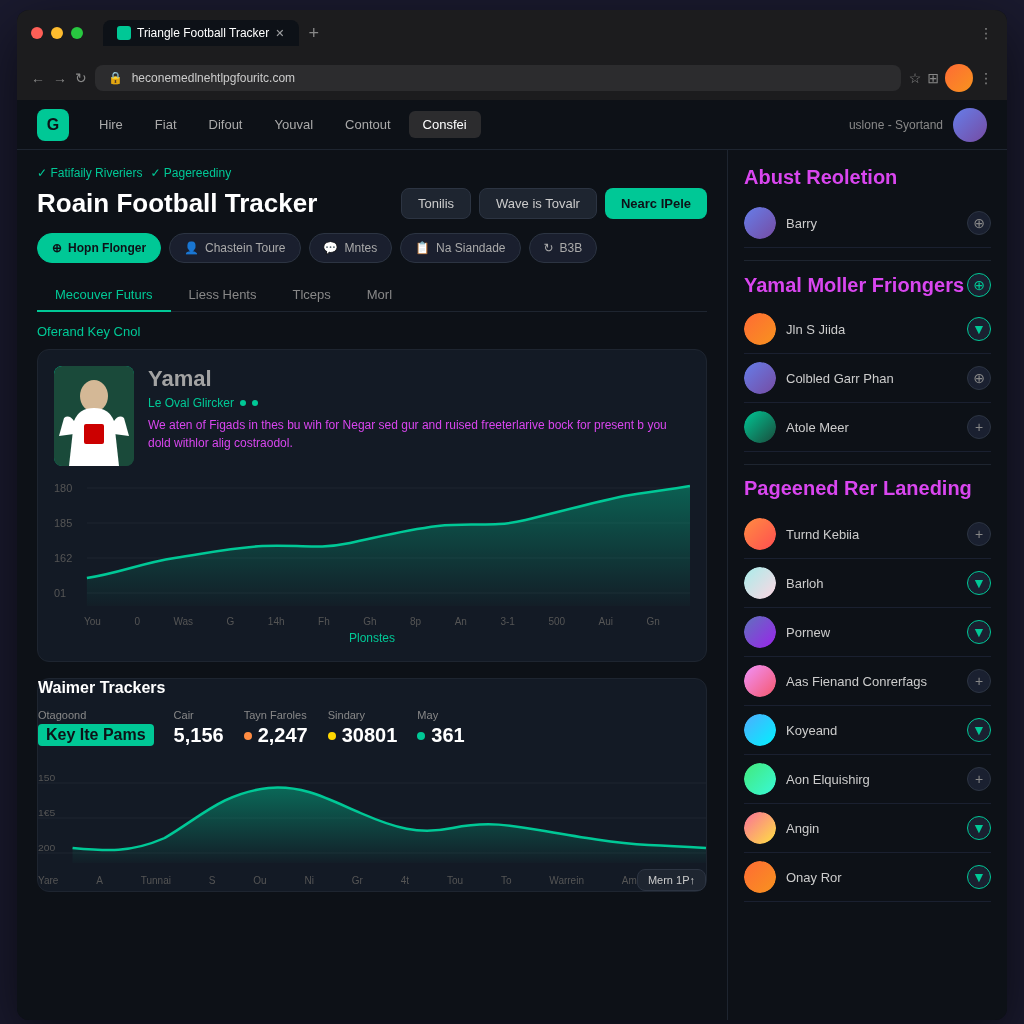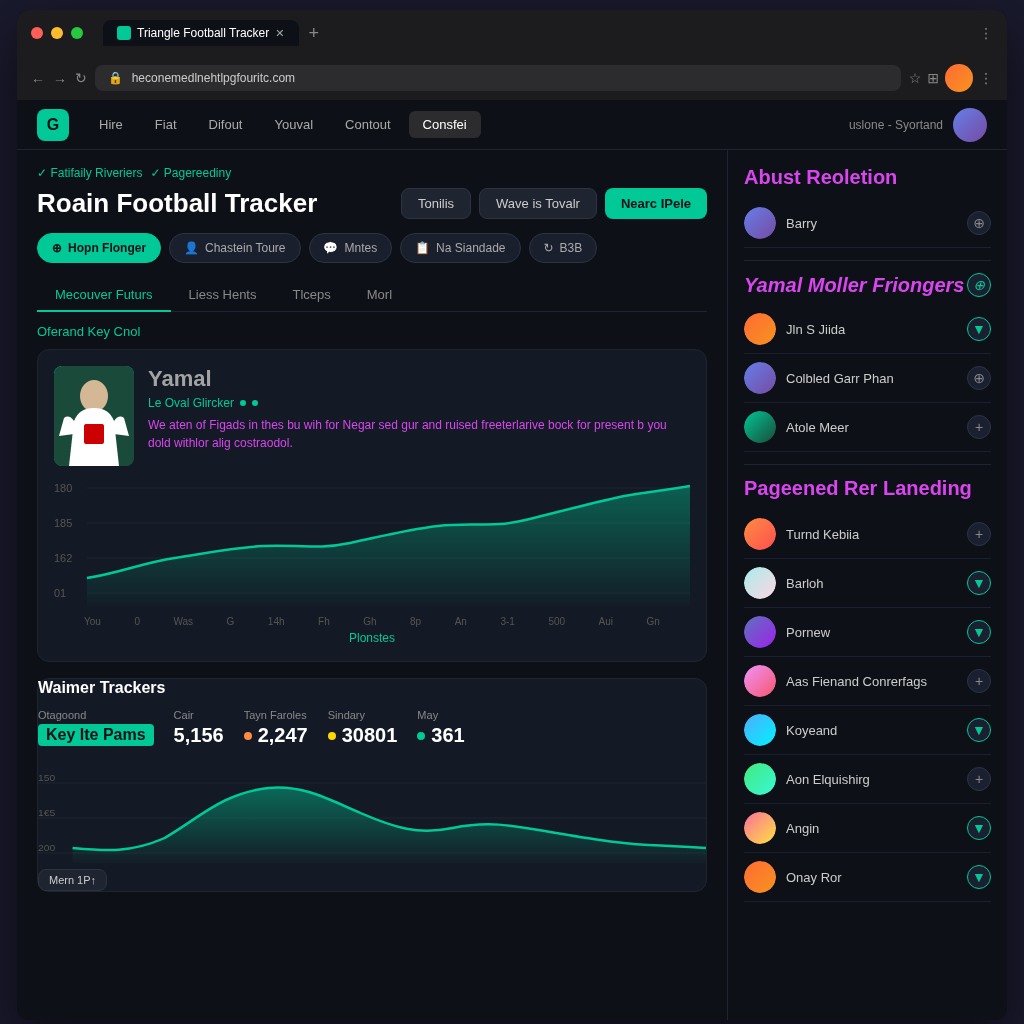--- a/index.html
+++ b/index.html
@@ -406,39 +406,53 @@
             <line x1="0" y1="55" x2="580" y2="55" stroke="#1e2530" stroke-width="1"></line>
             <line x1="0" y1="90" x2="580" y2="90" stroke="#1e2530" stroke-width="1"></line>
             <text x="0" y="18" fill="#555" font-size="9">150</text>
             <text x="0" y="53" fill="#555" font-size="9">1€5</text>
             <text x="0" y="88" fill="#555" font-size="9">200</text>
             <path d="M30,85 C60,88 80,90 110,75 C140,55 160,30 200,25 C230,22 250,35 280,50 C310,65 330,72 360,65 C390,58 410,62 440,68 C470,74 500,80 530,82 C550,83 565,84 580,85 L580,100 L30,100 Z" fill="url(#grad2)"></path>
             <path d="M30,85 C60,88 80,90 110,75 C140,55 160,30 200,25 C230,22 250,35 280,50 C310,65 330,72 360,65 C390,58 410,62 440,68 C470,74 500,80 530,82 C550,83 565,84 580,85" fill="none" stroke="#00c896" stroke-width="2.5"></path>
           </svg>
         </div>
         <div style="display:flex;justify-content:space-between;align-items:center;margin-top:6px;">
+          <div class="chart-x-labels" style="flex:1;padding:0;">
+            <span class="chart-x-label">Yare</span>
+            <span class="chart-x-label">A</span>
+            <span class="chart-x-label">Tunnai</span>
+            <span class="chart-x-label">S</span>
+            <span class="chart-x-label">Ou</span>
+            <span class="chart-x-label">Ni</span>
+            <span class="chart-x-label">Gr</span>
+            <span class="chart-x-label">4t</span>
+            <span class="chart-x-label">Tou</span>
+            <span class="chart-x-label">To</span>
+            <span class="chart-x-label">Warrein</span>
+            <span class="chart-x-label">Am</span>
+          </div>
           <button class="btn btn-outline" style="font-size:11px;padding:4px 10px;">Mern 1P↑</button>
         </div>
       </div>
     </div>
 
     <div class="right-panel">
 
       <div class="right-section-title">Abust Reoletion</div>
       <div class="person-row">
         <div class="person-avatar">
           <div style="width:32px;height:32px;border-radius:50%;background:linear-gradient(135deg,#667eea,#764ba2);"></div>
         </div>
         <span class="person-name">Barry</span>
         <div class="person-action">⊕</div>
       </div>
 
       <div class="right-divider"></div>
 
-      <div style="display:flex;align-items:center;justify-content:space-between;margin-bottom:8px;font-style:italic;">
+      <div style="display:flex;align-items:center;justify-content:space-between;margin-bottom:8px;">
         <div class="right-section-title" style="margin:0;">Yamal Moller Friongers</div>
         <div class="person-action active">⊕</div>
       </div>
       <div id="followers-list">
           <div class="person-row">
     <div class="person-avatar">
       <div style="width:32px;height:32px;border-radius:50%;background:linear-gradient(135deg,#ff6b35,#f7931e);"></div>
     </div>
     <span class="person-name">Jln S Jiida</span>
     <div class="person-action active">▼</div>

